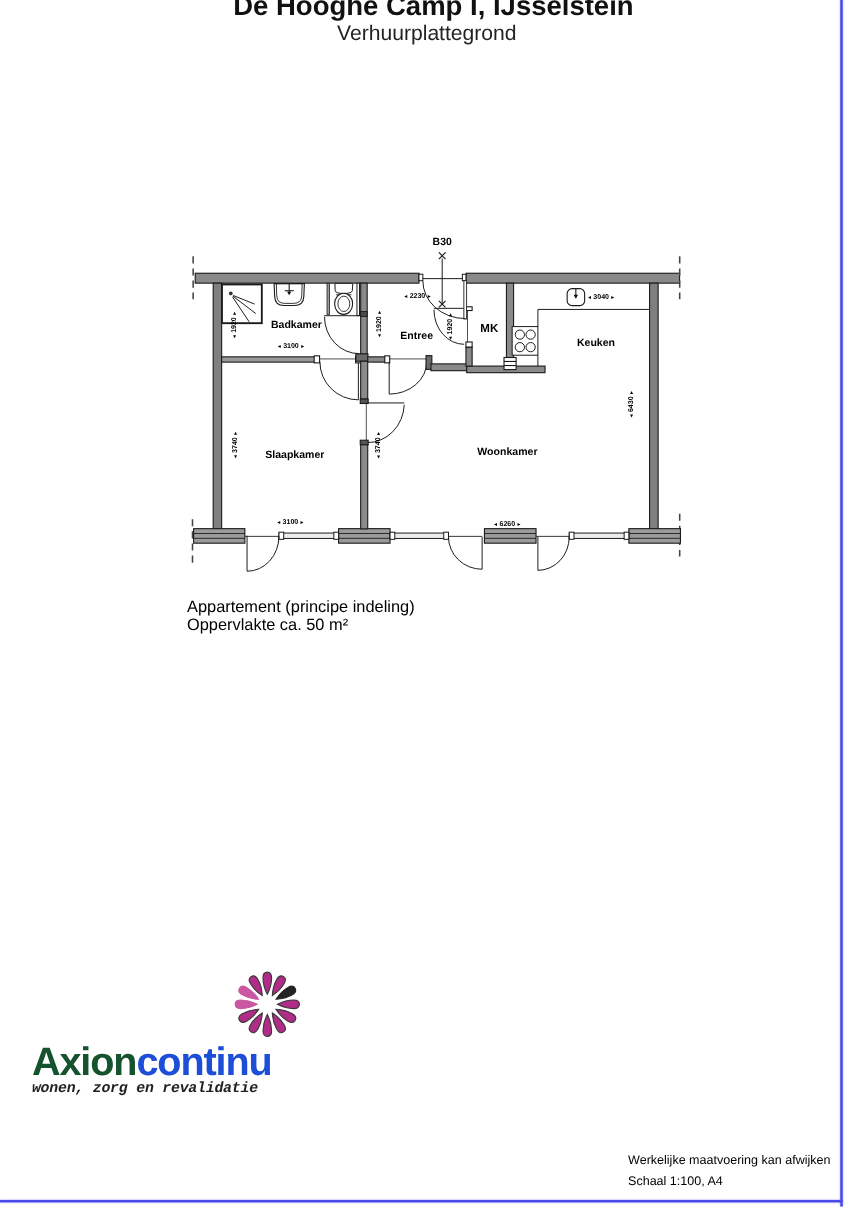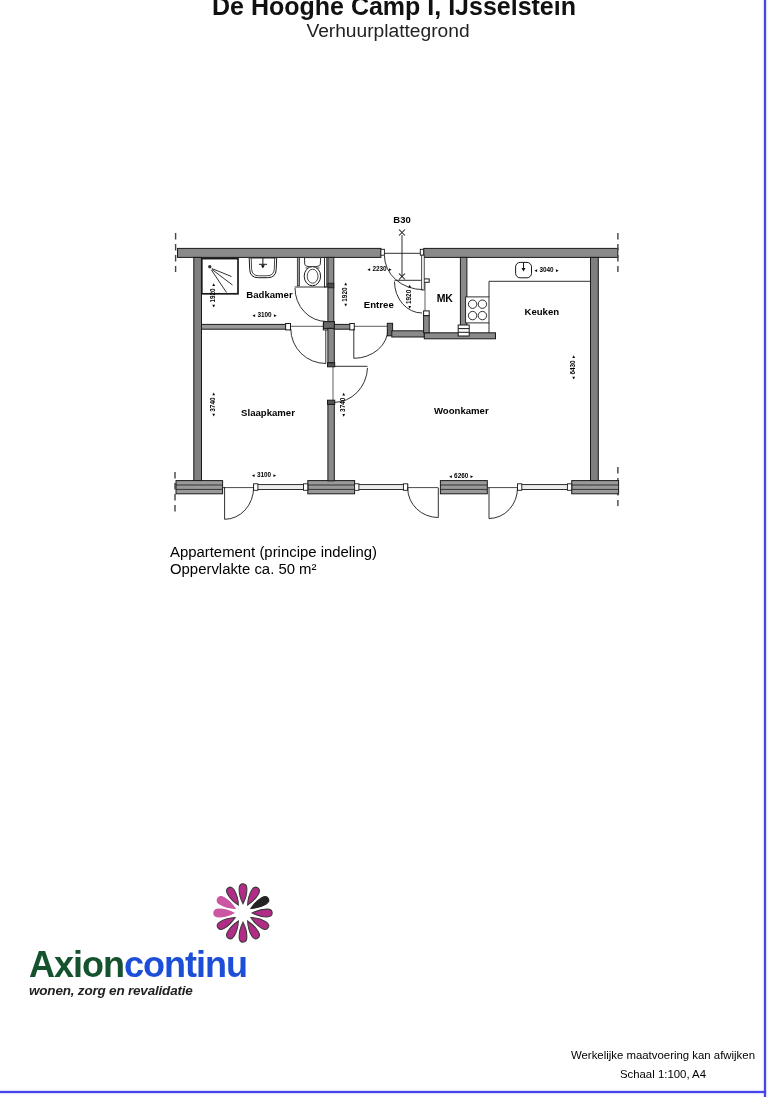--- a/index.html
+++ b/index.html
@@ -281,19 +281,19 @@
     <path transform="rotate(210)" d="M0 -9.2 C-2 -13 -3.9 -18.5 -3.9 -24 Q-3.9 -29.2 0 -29.2 Q3.9 -29.2 3.9 -24 C3.9 -18.5 2 -13 0 -9.2 Z" fill="#b02c86" stroke="#3a3a3a" stroke-width="1.05"></path>
     <path transform="rotate(240)" d="M0 -9.2 C-2 -13 -3.9 -18.5 -3.9 -24 Q-3.9 -29.2 0 -29.2 Q3.9 -29.2 3.9 -24 C3.9 -18.5 2 -13 0 -9.2 Z" fill="#b02c86" stroke="#3a3a3a" stroke-width="1.05"></path>
     <path transform="rotate(270)" d="M0 -9.2 C-2 -13 -3.9 -18.5 -3.9 -24 Q-3.9 -29.2 0 -29.2 Q3.9 -29.2 3.9 -24 C3.9 -18.5 2 -13 0 -9.2 Z" fill="#cb56a1" stroke="#cb56a1" stroke-width="1.05"></path>
     <path transform="rotate(300)" d="M0 -9.2 C-2 -13 -3.9 -18.5 -3.9 -24 Q-3.9 -29.2 0 -29.2 Q3.9 -29.2 3.9 -24 C3.9 -18.5 2 -13 0 -9.2 Z" fill="#cb56a1" stroke="#cb56a1" stroke-width="1.05"></path>
     <path transform="rotate(330)" d="M0 -9.2 C-2 -13 -3.9 -18.5 -3.9 -24 Q-3.9 -29.2 0 -29.2 Q3.9 -29.2 3.9 -24 C3.9 -18.5 2 -13 0 -9.2 Z" fill="#b02c86" stroke="#3a3a3a" stroke-width="1.05"></path>
   </g>
 </svg>
 
 <div class="abs" style="left:29px;top:944px;font-size:36px;font-weight:bold;letter-spacing:-1px;"><span style="color:#14532d;">Axion</span><span style="color:#1d4ed8;">continu</span></div>
 
-<div class="abs" style="left:29px;top:983px;font-size:13.5px;font-style:italic;font-weight:bold;color:#222;letter-spacing:-0.2px;font-family:Liberation Sans, sans-serif;">wonen, zorg en revalidatie</div>
-
-<div class="abs" style="right:13px;top:1046px;text-align:center;font-size:11.4px;color:#000;line-height:19px;">Werkelijke maatvoering kan afwijken<br>Schaal 1:100, A4</div>
+<div class="abs" style="left:29px;top:983px;font-size:13.5px;font-style:italic;font-weight:bold;color:#222;letter-spacing:-0.2px;font-family:Liberation Mono, monospace;">wonen, zorg en revalidatie</div>
+
+<div class="abs" style="right:13px;top:1046px;text-align:left;font-size:11.4px;color:#000;line-height:19px;">Werkelijke maatvoering kan afwijken<br>Schaal 1:100, A4</div>
 
 <div class="abs" style="left:763.6px;top:0;width:2.2px;height:1097px;background:#4745ea;box-shadow:0 0 1.6px #6b66f2;"></div>
 
 <div class="abs" style="left:0;top:1091.2px;width:766px;height:2.3px;background:#4745ea;box-shadow:0 0 1.6px #6b66f2;"></div>
 
 </body></html>

